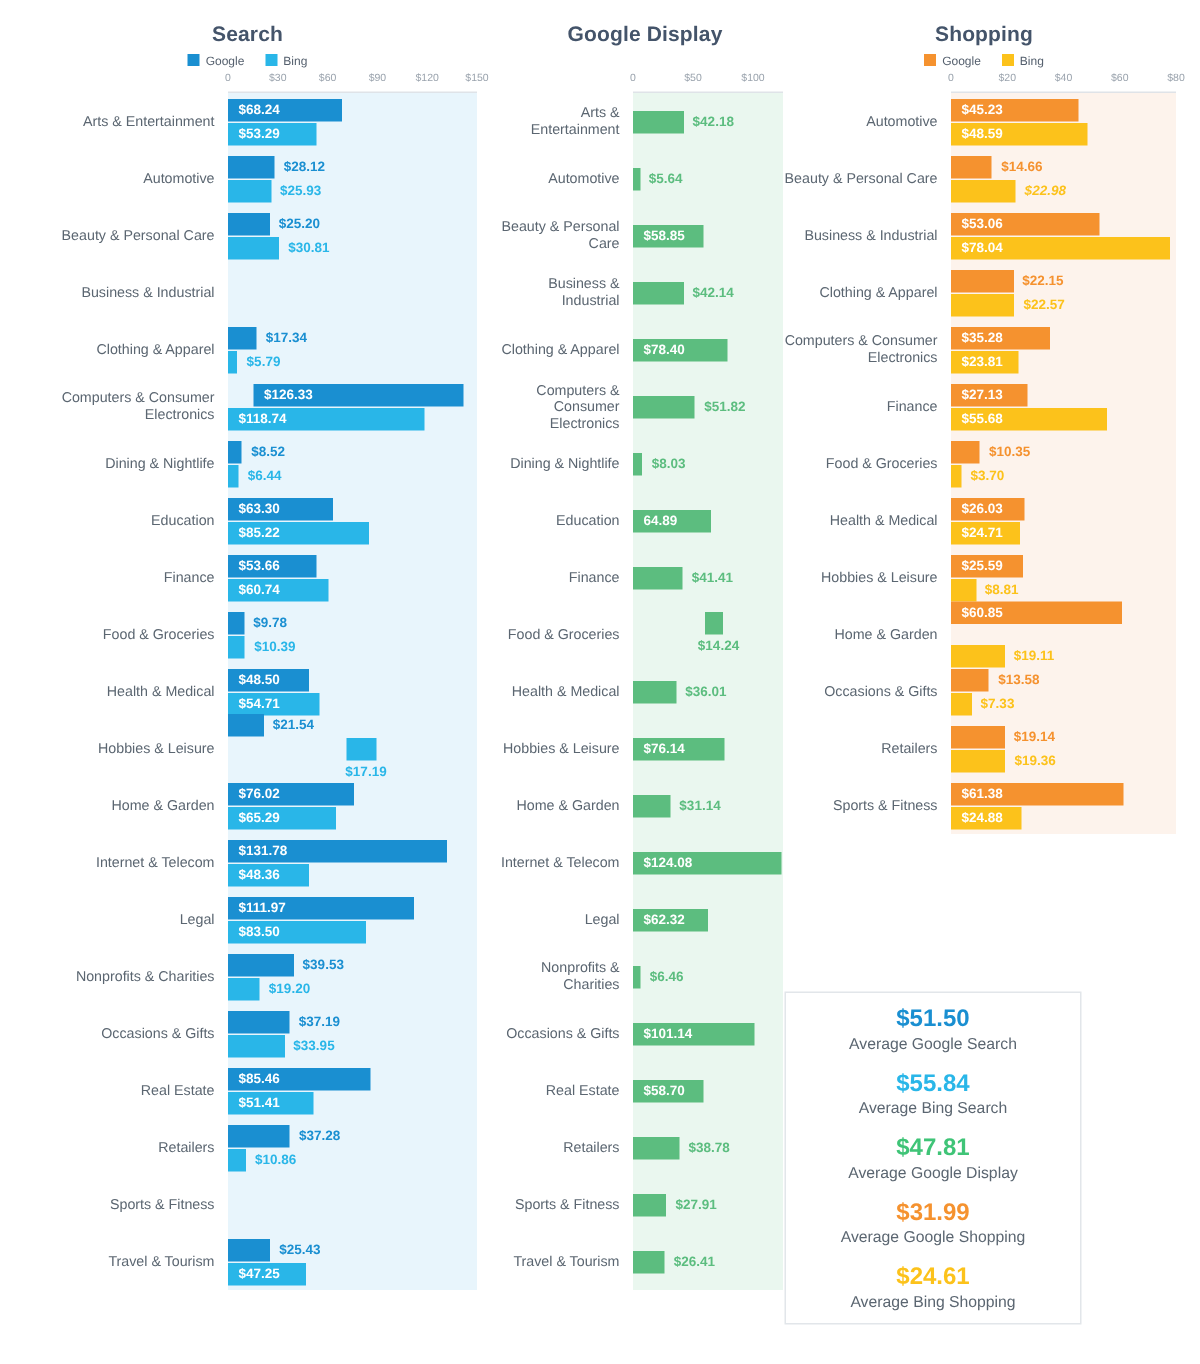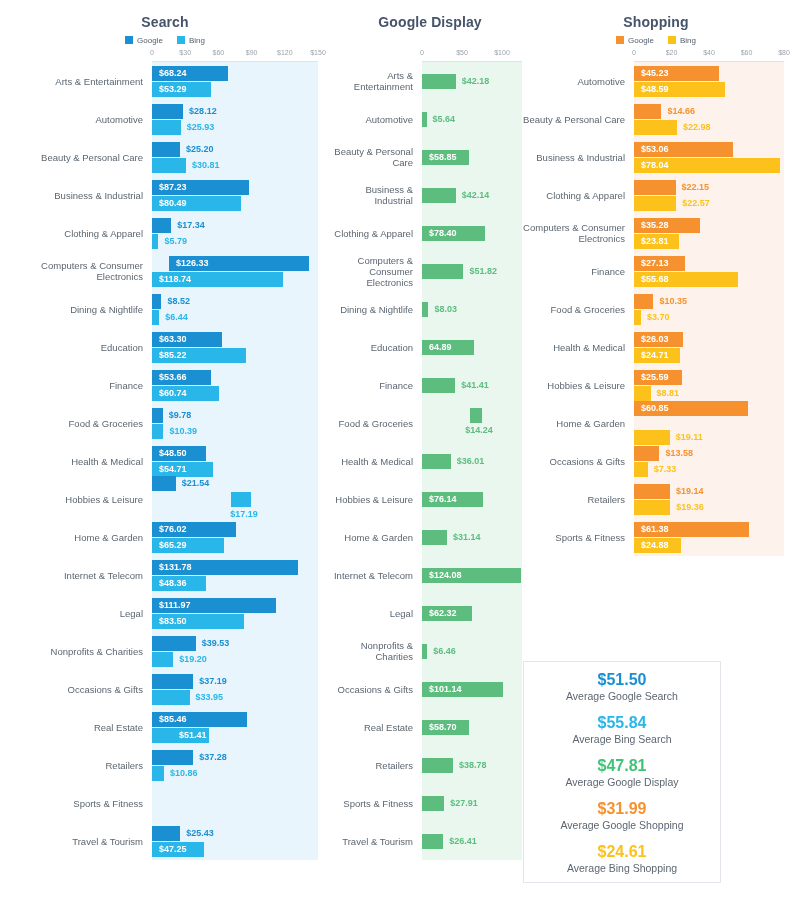--- a/index.html
+++ b/index.html
@@ -147,30 +147,20 @@
               <span class="bar-val outside" style="color: rgb(26, 143, 209);">$25.20</span>
             </div>
             <div class="bar-wrap" style="margin-top: 1px;">
               <div class="bar" style="width: 34.0964px; background: rgb(41, 182, 232);"></div>
               <span class="bar-val outside" style="color: rgb(41, 182, 232);">$30.81</span>
             </div>
           </div>
         </div>
         <div class="row" style="height: 38px;">
           <div class="row-label">Business &amp; Industrial</div>
-          <div class="bars">
-            <div class="bar-wrap" style="margin-top: 0px;">
-              <div class="bar" style="width: 96.5345px; background: rgb(26, 143, 209); position: relative;"></div>
-              <span class="bar-val inside" style="margin-left: -89.5345px; position: relative;">$87.23</span>
-            </div>
-            <div class="bar-wrap" style="margin-top: 1px;">
-              <div class="bar" style="width: 89.0756px; background: rgb(41, 182, 232); position: relative;"></div>
-              <span class="bar-val inside" style="margin-left: -82.0756px; position: relative;">$80.49</span>
-            </div>
-          </div>
         </div>
         <div class="row" style="height: 38px;">
           <div class="row-label">Clothing &amp; Apparel</div>
           <div class="bars">
             <div class="bar-wrap" style="margin-top: 0px;">
               <div class="bar" style="width: 19.1896px; background: rgb(26, 143, 209);"></div>
               <span class="bar-val outside" style="color: rgb(26, 143, 209);">$17.34</span>
             </div>
             <div class="bar-wrap" style="margin-top: 1px;">
               <div class="bar" style="width: 6.4076px; background: rgb(41, 182, 232);"></div>
@@ -334,21 +324,21 @@
             </div>
           </div>
         </div>
         <div class="row" style="height: 38px;">
           <div class="row-label">Real Estate</div>
           <div class="bars">
             <div class="bar-wrap" style="margin-top: 0px;">
               <div class="bar" style="width: 94.5757px; background: rgb(26, 143, 209); position: relative;"></div>
               <span class="bar-val inside" style="margin-left: -87.5757px; position: relative;">$85.46</span>
             </div>
-            <div class="bar-wrap" style="margin-top: 1px; gap: 20px;">
+            <div class="bar-wrap" style="margin-top: 1px;">
               <div class="bar" style="width: 56.8937px; background: rgb(41, 182, 232); position: relative;"></div>
               <span class="bar-val inside" style="margin-left: -49.8937px; position: relative;">$51.41</span>
             </div>
           </div>
         </div>
         <div class="row" style="height: 38px;">
           <div class="row-label">Retailers</div>
           <div class="bars">
             <div class="bar-wrap" style="margin-top: 0px;">
               <div class="bar" style="width: 41.2565px; background: rgb(26, 143, 209);"></div>
@@ -617,21 +607,21 @@
         </div>
         <div class="row" style="height: 38px;">
           <div class="row-label">Beauty &amp; Personal Care</div>
           <div class="bars">
             <div class="bar-wrap" style="margin-top: 0px;">
               <div class="bar" style="width: 27.4875px; background: rgb(245, 146, 47);"></div>
               <span class="bar-val outside" style="color: rgb(245, 146, 47);">$14.66</span>
             </div>
             <div class="bar-wrap" style="margin-top: 1px;">
               <div class="bar" style="width: 43.0875px; background: rgb(252, 194, 27);"></div>
-              <span class="bar-val outside" style="color: rgb(252, 194, 27);">$22.98</span>
+              <span class="bar-val outside" style="color: rgb(252, 194, 27); font-style: italic;">$22.98</span>
             </div>
           </div>
         </div>
         <div class="row" style="height: 38px;">
           <div class="row-label">Business &amp; Industrial</div>
           <div class="bars">
             <div class="bar-wrap" style="margin-top: 0px;">
               <div class="bar" style="width: 99.4875px; background: rgb(245, 146, 47); position: relative;"></div>
               <span class="bar-val inside" style="margin-left: -92.4875px; position: relative;">$53.06</span>
             </div>

